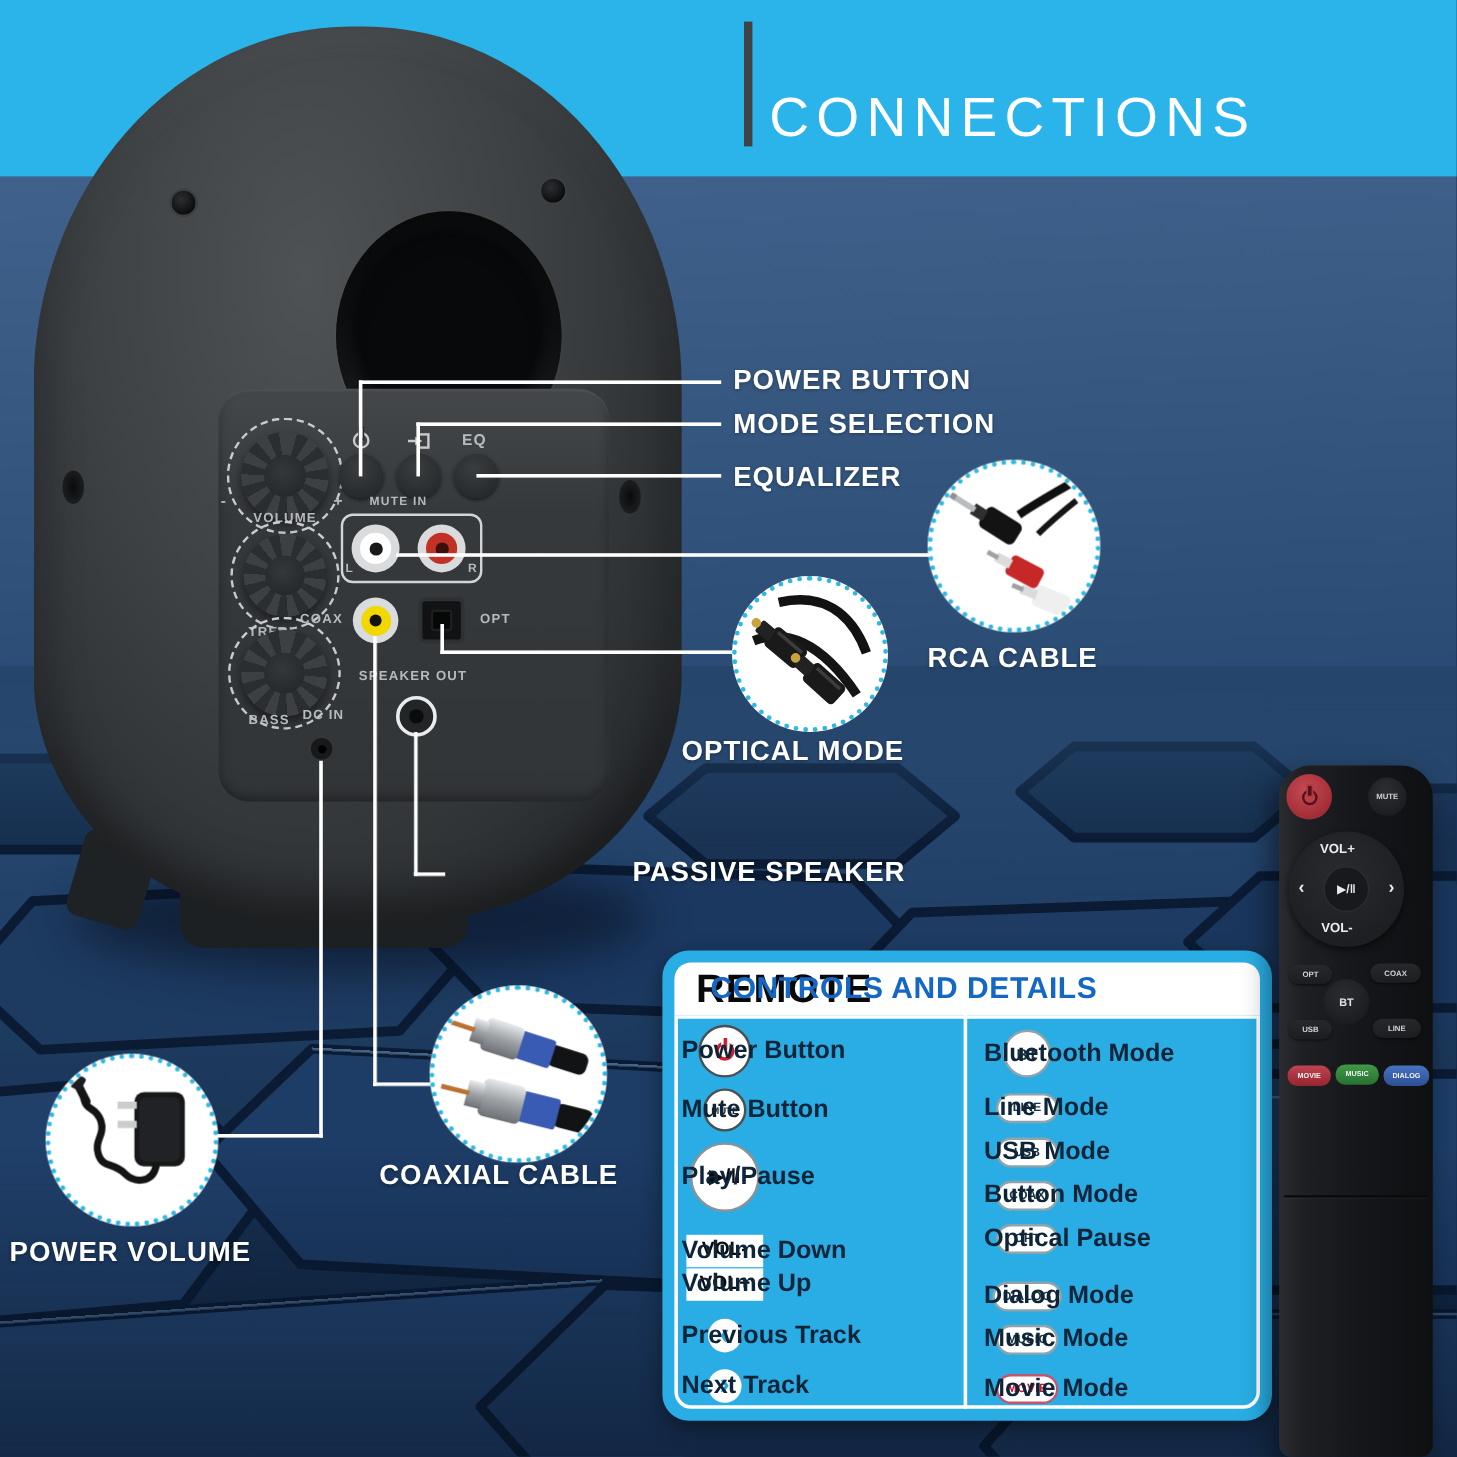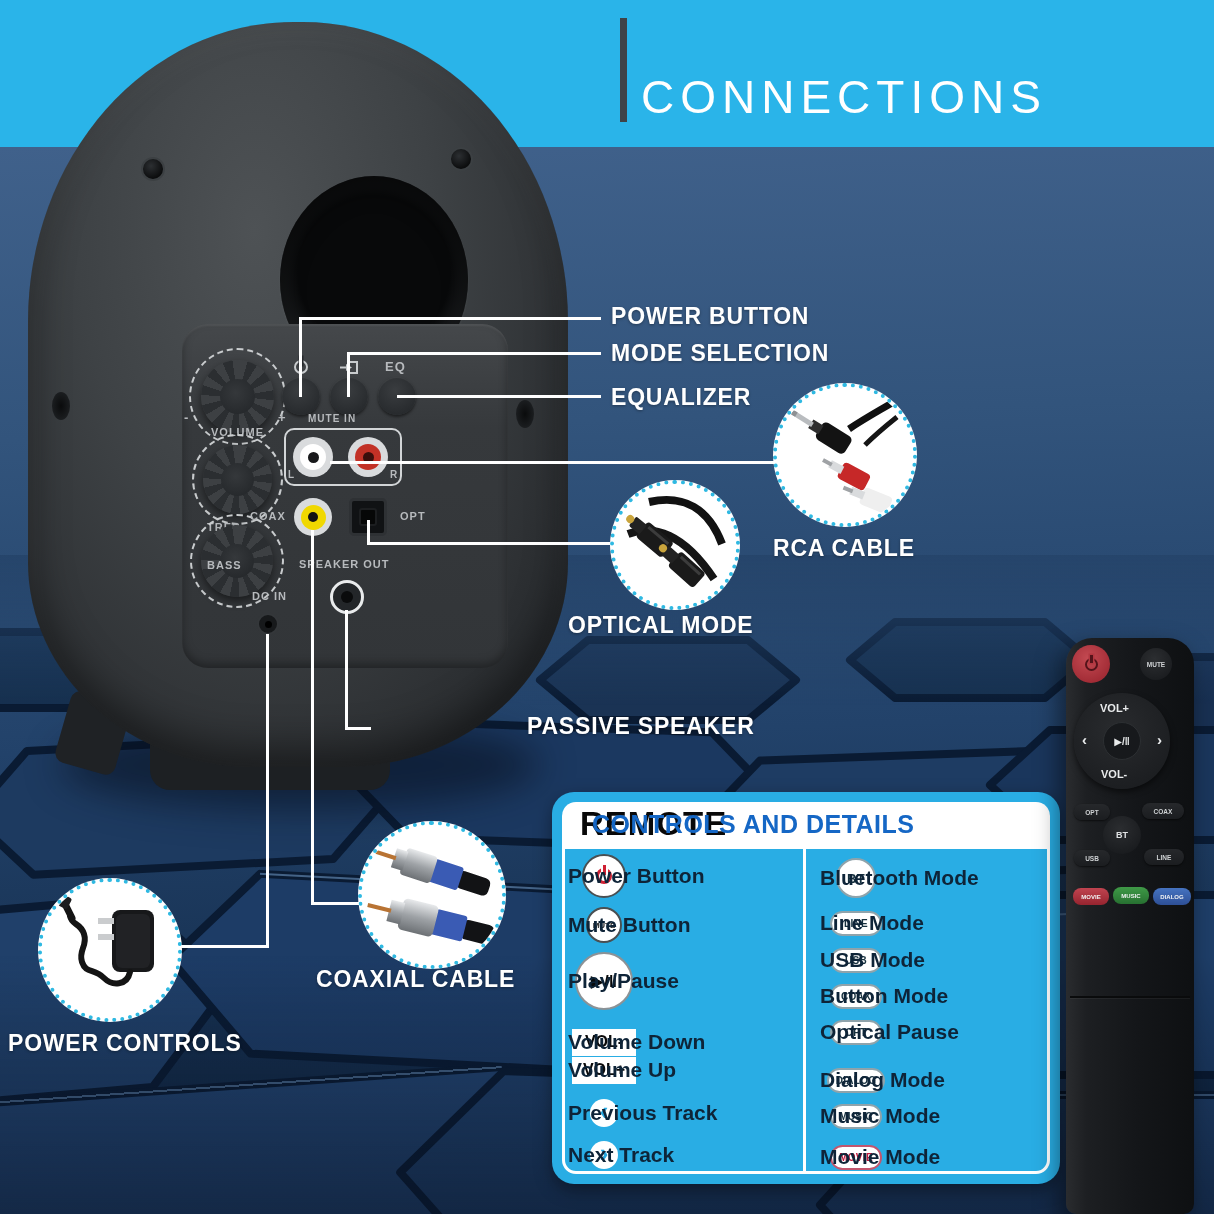--- a/index.html
+++ b/index.html
@@ -189,21 +189,21 @@
   <div class="spk-txt" style="left:211px;top:426px;">VOLUME</div>
 
   <div class="knob-ring" style="left:192px;top:434px;width:91px;height:91px;"></div>
   <div class="knob" style="left:203px;top:445px;width:69px;height:69px;"></div>
   <div class="knob-cap" style="left:221px;top:463px;width:33px;height:33px;"></div>
   <div class="spk-txt" style="left:207px;top:521px;">TREB</div>
 
   <div class="knob-ring" style="left:190px;top:514px;width:94px;height:94px;"></div>
   <div class="knob" style="left:201px;top:525px;width:72px;height:72px;"></div>
   <div class="knob-cap" style="left:220px;top:544px;width:34px;height:34px;"></div>
-  <div class="spk-txt" style="left:207px;top:559px;">BASS</div>
+  <div class="spk-txt" style="left:207px;top:594px;">BASS</div>
 
   <div class="pwr-glyph" style="left:294px;top:360px;">
       <i></i>
     </div>
   <svg style="left:340px;top:360px;" width="19" height="15">
     <rect x="9" y="2" width="8" height="11" fill="none" stroke="#c8cbcd" stroke-width="2"></rect>
     <line x1="0" y1="7.5" x2="9" y2="7.5" stroke="#c8cbcd" stroke-width="2"></line>
     <polygon points="6,4 12,7.5 6,11" fill="#c8cbcd"></polygon>
   </svg>
   <div class="spk-txt" style="left:385px;top:359px;font-size:13px;">EQ</div>
@@ -261,21 +261,21 @@
   <div class="cline" style="left:266px;top:634px;width:3px;height:314px;"></div>
   <div class="cline" style="left:178px;top:945px;width:91px;height:3px;"></div>
 
   <div class="clabel" style="left:611px;top:303px;">POWER BUTTON</div>
   <div class="clabel" style="left:611px;top:340px;">MODE SELECTION</div>
   <div class="clabel" style="left:611px;top:384px;">EQUALIZER</div>
   <div class="clabel" style="left:773px;top:535px;">RCA CABLE</div>
   <div class="clabel" style="left:568px;top:612px;">OPTICAL MODE</div>
   <div class="clabel" style="left:527px;top:713px;">PASSIVE SPEAKER</div>
   <div class="clabel" style="left:316px;top:966px;">COAXIAL CABLE</div>
-  <div class="clabel" style="left:8px;top:1030px;">POWER CONTROLS</div>
+  <div class="clabel" style="left:8px;top:1030px;">POWER VOLUME</div>
 
   <div class="dot-circle" style="left:773px;top:383px;width:144px;height:144px;">
     <svg width="136" height="136" viewBox="0 0 136 136" style="left:0;top:0;">
       <path d="M125,10 C100,25 90,30 72,42" stroke="#101010" stroke-width="7" fill="none"></path>
       <path d="M120,30 C105,42 98,48 88,58" stroke="#151515" stroke-width="5" fill="none"></path>
       <g transform="rotate(32 55 50)">
         <rect x="40" y="40" width="34" height="20" rx="5" fill="#131313"></rect>
         <rect x="30" y="45" width="12" height="10" fill="#2e2e2e"></rect>
         <rect x="10" y="47.5" width="22" height="5" fill="#b9bcbf"></rect>
         <rect x="8" y="47.5" width="5" height="5" fill="#8d9093"></rect>

